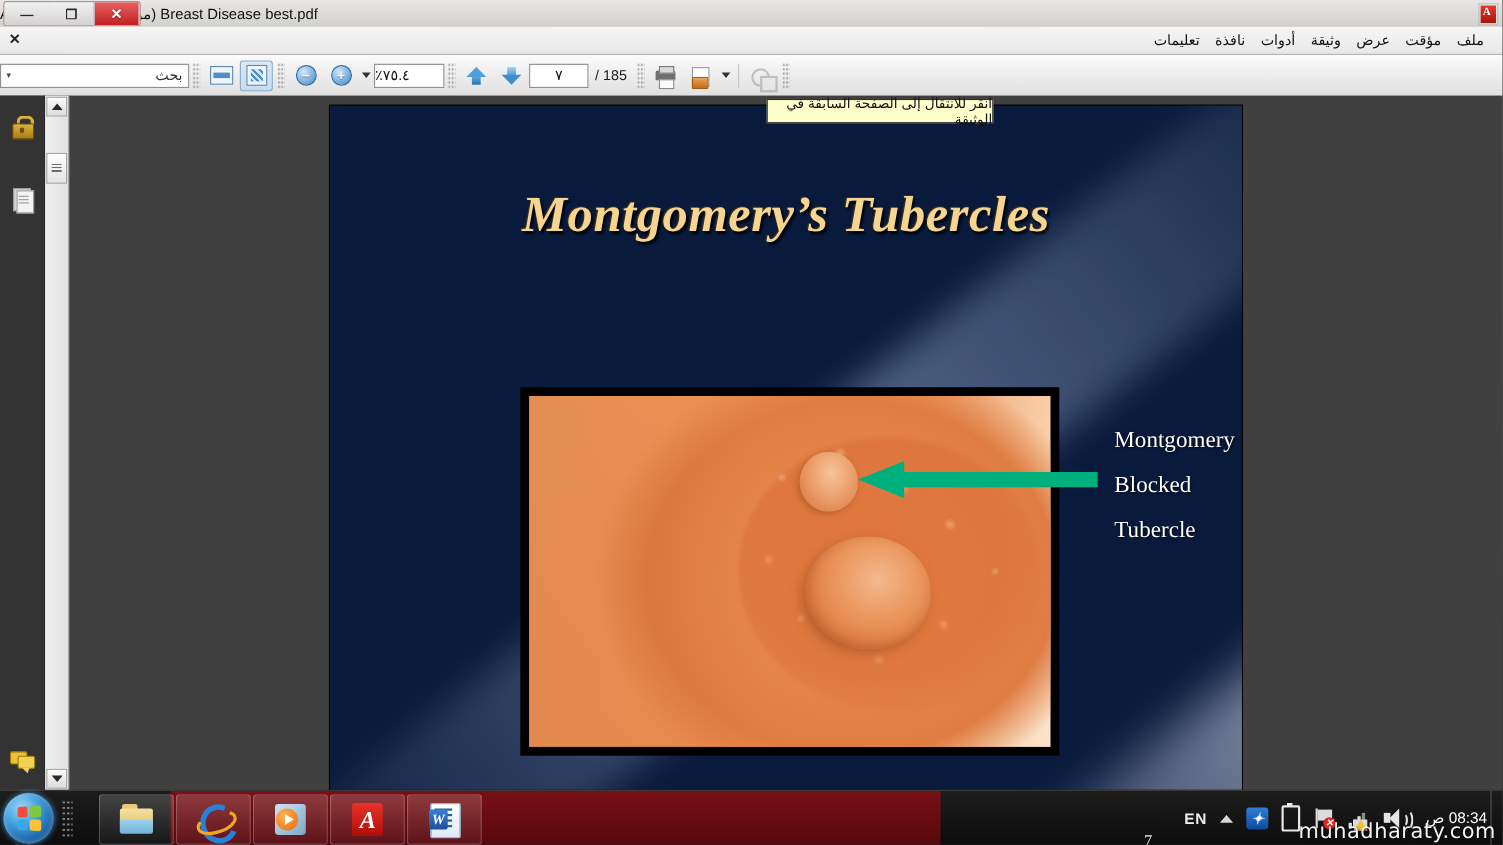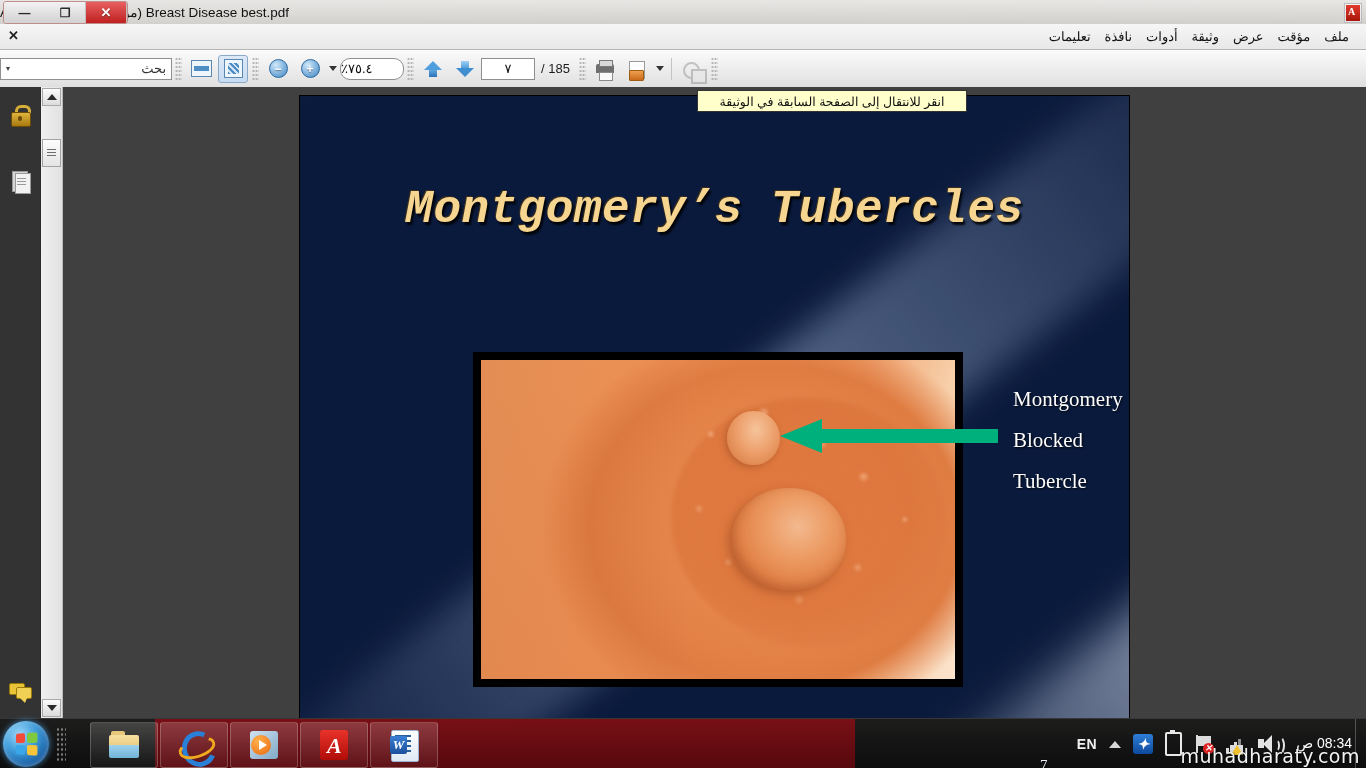--- a/index.html
+++ b/index.html
@@ -65,21 +65,21 @@
   .sep{width:1px;height:22px;background:#c4c4c4;margin:0 4px;}
   .tbtn{width:28px;height:26px;display:flex;align-items:center;justify-content:center;
     border:1px solid transparent;border-radius:3px;margin:0 1px;position:relative;}
   .tbtn.pressed{border-color:#8aa8c8;background:linear-gradient(180deg,#dce9f7,#c6dcf2);}
   .tbtn.disabled{opacity:.45;}
   .field{height:22px;background:#fff;border:1px solid #8f8f8f;
     display:flex;align-items:center;justify-content:center;font-size:13px;color:#111;
     box-sizing:border-box;}
   #pagefield{width:54px;}
   #pagetotal{font-size:13px;color:#1b1b1b;margin:0 6px;direction:rtl;white-space:nowrap;}
-  #zoomfield{width:64px;padding-right:4px;justify-content:flex-end;border-radius:10px;}
+  #zoomfield{width:64px;padding-right:4px;justify-content:flex-end;}
   .caret{width:0;height:0;border-left:4px solid transparent;border-right:4px solid transparent;
     border-top:5px solid #333;margin:0 3px;}
   #searchbox{height:22px;width:172px;background:#fff;border:1px solid #8f8f8f;
     display:flex;align-items:center;justify-content:space-between;direction:rtl;
     padding:0 5px;box-sizing:border-box;}
   #searchbox .ph{font-size:13px;color:#333;}
   #searchbox .dd{font-size:8px;color:#444;}
   
   .ic{position:relative;width:22px;height:20px;}
   .printer{position:absolute;left:2px;top:5px;width:18px;height:9px;background:#6f6f6f;
@@ -104,21 +104,21 @@
     background:radial-gradient(circle at 35% 30%,#cfe8fa,#3f86c4);border:1px solid #27699f;
     display:flex;align-items:center;justify-content:center;color:#fff;font-size:12px;
     font-weight:bold;line-height:1;text-shadow:0 1px 1px rgba(0,0,0,.4);}
   .fitbox{width:17px;height:17px;border:1px solid #5b87b0;background:#eef6fd;position:relative;}
   .fitbox:after{content:"";position:absolute;left:3px;top:3px;right:3px;bottom:3px;
     background:repeating-linear-gradient(45deg,#4f8ec4 0 2px,#cfe4f6 2px 4px);}
   .fitw{width:19px;height:15px;border:1px solid #5b87b0;background:#eef6fd;position:relative;}
   .fitw:after{content:"";position:absolute;left:2px;top:5px;right:2px;height:5px;
     background:#4f8ec4;}
   
-  #tooltip{position:absolute;left:697px;top:90px;width:270px;height:22px;
+  #tooltip{position:absolute;left:697px;top:90px;width:206px;height:22px;
     background:#ffffcc;border:1px solid #333;display:flex;align-items:center;
     justify-content:center;direction:rtl;font-size:12.5px;color:#111;z-index:40;
     box-sizing:border-box;}
   
   #docarea{position:absolute;left:0;top:87px;width:1366px;height:631px;background:#404040;}
   #navpanel{position:absolute;left:0;top:0;width:40px;height:631px;background:#333333;
     border-right:1px solid #2a2a2a;}
   .navicon{position:absolute;left:8px;width:24px;height:24px;}
   .lockico{position:relative;}
   .lockico .body{position:absolute;left:3px;top:9px;width:18px;height:13px;
@@ -167,23 +167,23 @@
   .bandA{left:-240px;top:-40px;width:1300px;height:160px;
     background:linear-gradient(90deg,rgba(150,170,205,0) 0%,rgba(150,170,205,.50) 45%,rgba(150,170,205,.06) 100%);
     transform:rotate(-38deg);transform-origin:0 0;filter:blur(14px);}
   .bandB{left:-80px;top:690px;width:1250px;height:150px;
     background:linear-gradient(90deg,rgba(150,170,205,0) 0%,rgba(150,170,205,.55) 50%,rgba(150,170,205,.05) 100%);
     transform:rotate(-38deg);transform-origin:0 0;filter:blur(16px);}
   .bandC{left:520px;top:760px;width:900px;height:210px;
     background:linear-gradient(90deg,rgba(175,190,215,.05) 0%,rgba(190,200,220,.75) 55%,rgba(190,200,220,.25) 100%);
     transform:rotate(-38deg);transform-origin:0 0;filter:blur(22px);}
   #slide-title{position:absolute;left:0;top:72px;width:829px;text-align:center;
-    font-family:Liberation Mono, monospace;font-style:italic;font-weight:bold;
+    font-family:Liberation Serif, serif;font-style:italic;font-weight:bold;
     font-size:46px;color:#f6d590;letter-spacing:.5px;
-    text-shadow:2px 3px 2px rgba(0,0,0,.85),-1px -1px 0 rgba(90,60,10,.6);margin-top:16px;}
+    text-shadow:2px 3px 2px rgba(0,0,0,.85),-1px -1px 0 rgba(90,60,10,.6);}
   
   #photo-frame{position:absolute;left:173px;top:256px;width:490px;height:335px;
     background:#000;padding:8px;box-sizing:border-box;}
   #photo{position:relative;width:100%;height:100%;overflow:hidden;
     background:
       radial-gradient(ellipse 300px 260px at 62% 52%, #e98c4e 0%, #e6854a 40%, #df7c42 62%, rgba(223,124,66,0) 78%),
       linear-gradient(105deg,#f3a063 0%,#ef9559 26%,#ea8c50 48%,#f0a371 68%,#f7cfa9 85%,#fbe4cd 100%);
   }
   #photo .areola{position:absolute;left:40%;top:12%;width:58%;height:78%;
     border-radius:48% 50% 46% 52%;

